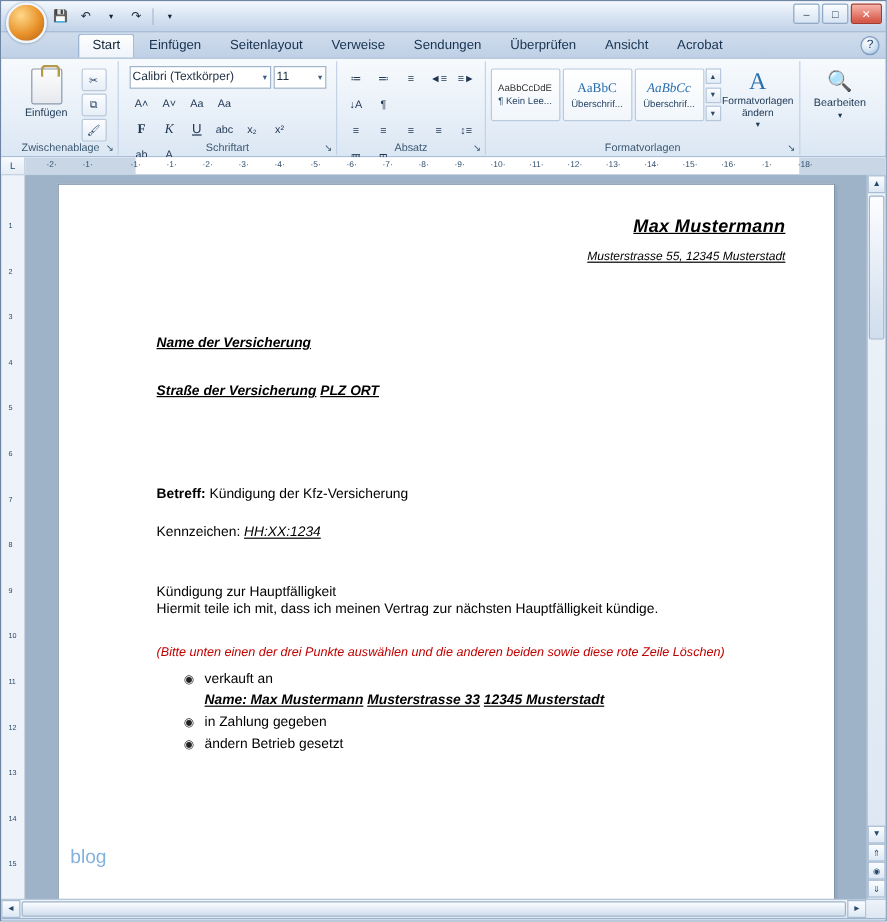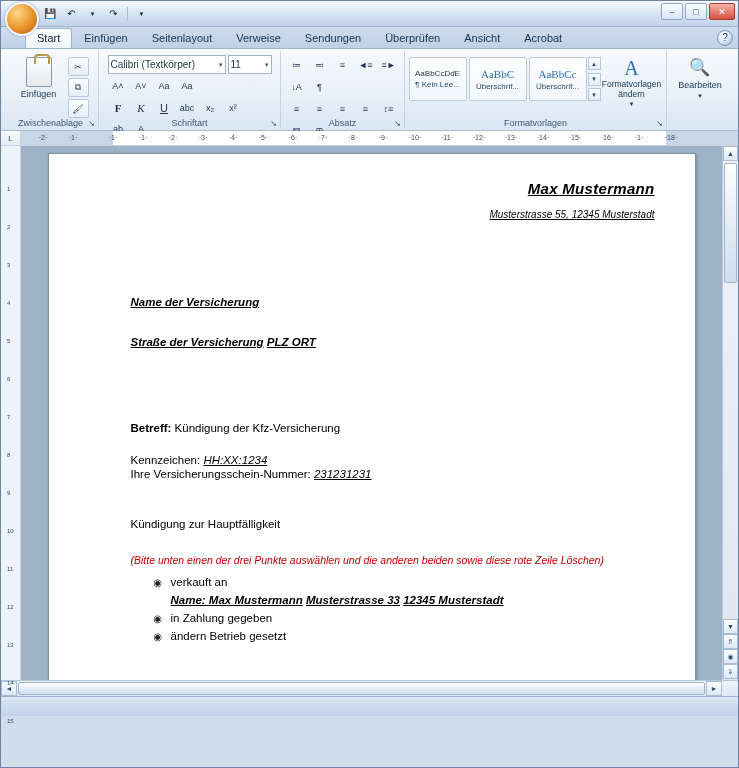--- a/index.html
+++ b/index.html
@@ -66,21 +66,21 @@
     box-shadow: 0 0 2px #6a7f99;
     z-index: 5;
   }
 
   
   .tabs {
     height: 22px;
     background: linear-gradient(#cfdcec, #bfd0e6);
     border-bottom: 1px solid #9db4cf;
     display: flex; align-items: flex-end;
-    padding-left: 24px;
+    padding-left: 64px;
     font-size: 11px;
   }
   .tab {
     padding: 3px 11px 4px 11px;
     color: #16324f;
     border: 1px solid transparent;
     border-bottom: none;
   }
   .tab.active {
     background: linear-gradient(#fdfefe, #eff4fa);
@@ -208,21 +208,21 @@
     font-size: 8px; color: #2b4a69; flex: none;
   }
   .ruler-track { position: relative; flex: 1; height: 15px; background: #fff; }
   .ruler-track .seg-grey { position: absolute; top: 0; bottom: 0; background: #c8d6e6; }
   .ruler-ticks { position: absolute; inset: 0; font-size: 7px; color: #2e4c6a; }
   .ruler-ticks span { position: absolute; top: 3px; transform: translateX(-50%); }
 
   
   .workspace {
     position: relative;
-    height: 534px;
+    height: 603px;
     background: #9fb3c8;
     display: flex;
   }
   .ruler-v {
     width: 20px; background: #eef3f9; border-right: 1px solid #c5d3e3;
     position: relative;
   }
   .ruler-v .vtick {
     position: absolute; left: 6px; font-size: 6px; color: #2e4c6a;
   }
@@ -431,21 +431,21 @@
       <div class="group-body" style="align-items:flex-start; padding-top:4px;">
         <div class="stylebox">
           <span class="samp small">AaBbCcDdE</span>
           <span class="nm">¶ Kein Lee...</span>
         </div>
         <div class="stylebox" style="margin-left:2px;">
           <span class="samp" style="color:#2a6fb0;">AaBbC</span>
           <span class="nm">Überschrif...</span>
         </div>
         <div class="stylebox" style="margin-left:2px;">
-          <span class="samp" style="color:#2a6fb0;">AaBbCc</span>
+          <span class="samp" style="color:#2a6fb0;font-style:italic;">AaBbCc</span>
           <span class="nm">Überschrif...</span>
         </div>
         <div class="style-scroll">
           <div class="ss-btn">▴</div>
           <div class="ss-btn">▾</div>
           <div class="ss-btn">▾</div>
         </div>
         <div class="changestyles">
           <span class="bigA">A</span>
           <span>Formatvorlagen ändern</span>
@@ -519,43 +519,41 @@
 
     <div class="page-area">
       <div class="page">
         <div class="doc-right">
           <div class="doc-name">Max Mustermann</div>
           <div class="doc-addr">Musterstrasse 55,  12345  Musterstadt</div>
         </div>
 
         <div style="height:60px;"></div>
 
-        <div style="margin-left:22px;margin-top:16px;">
+        <div style="margin-left:22px;">
           <div class="ul-bi line" style="display:inline-block;">Name der Versicherung</div>
           <div style="height:26px;"></div>
           <div class="ul-bi line" style="display:inline-block;">Straße der Versicherung</div>
           <div class="ul-bi line" style="display:inline-block;">PLZ ORT</div>
         </div>
 
         <div style="height:72px;"></div>
 
         <div style="margin-left:22px;">
           <div class="line">
             <b>Betreff:</b><span> Kündigung der Kfz-Versicherung</span>
           </div>
           <div style="height:18px;"></div>
           <div class="line">
             <span>Kennzeichen: </span><span class="ul-i">HH:XX:1234</span>
           </div>
-          <div class="line">
-            <span>Ihre Versicherungsschein-Nummer: </span><span class="ul-i">231231231</span>
-          </div>
           <div style="height:18px;"></div>
           <div style="height:18px;"></div>
           <div class="line">Kündigung zur Hauptfälligkeit</div>
+          <div class="line">Hiermit teile ich mit, dass ich meinen Vertrag zur nächsten Hauptfälligkeit kündige.</div>
           <div style="height:22px;"></div>
           <div class="line red" style="font-size:10.5px;">(Bitte unten einen der drei Punkte auswählen und die anderen beiden sowie diese rote Zeile  Löschen)</div>
 
           <div class="bullets">
             <div class="bul-item">
               <span class="bul-mark">◉</span>
               <span>verkauft an</span>
             </div>
             <div style="padding-left:18px;">
               <div class="ul-bi line" style="display:inline-block;">Name: Max Mustermann</div>

